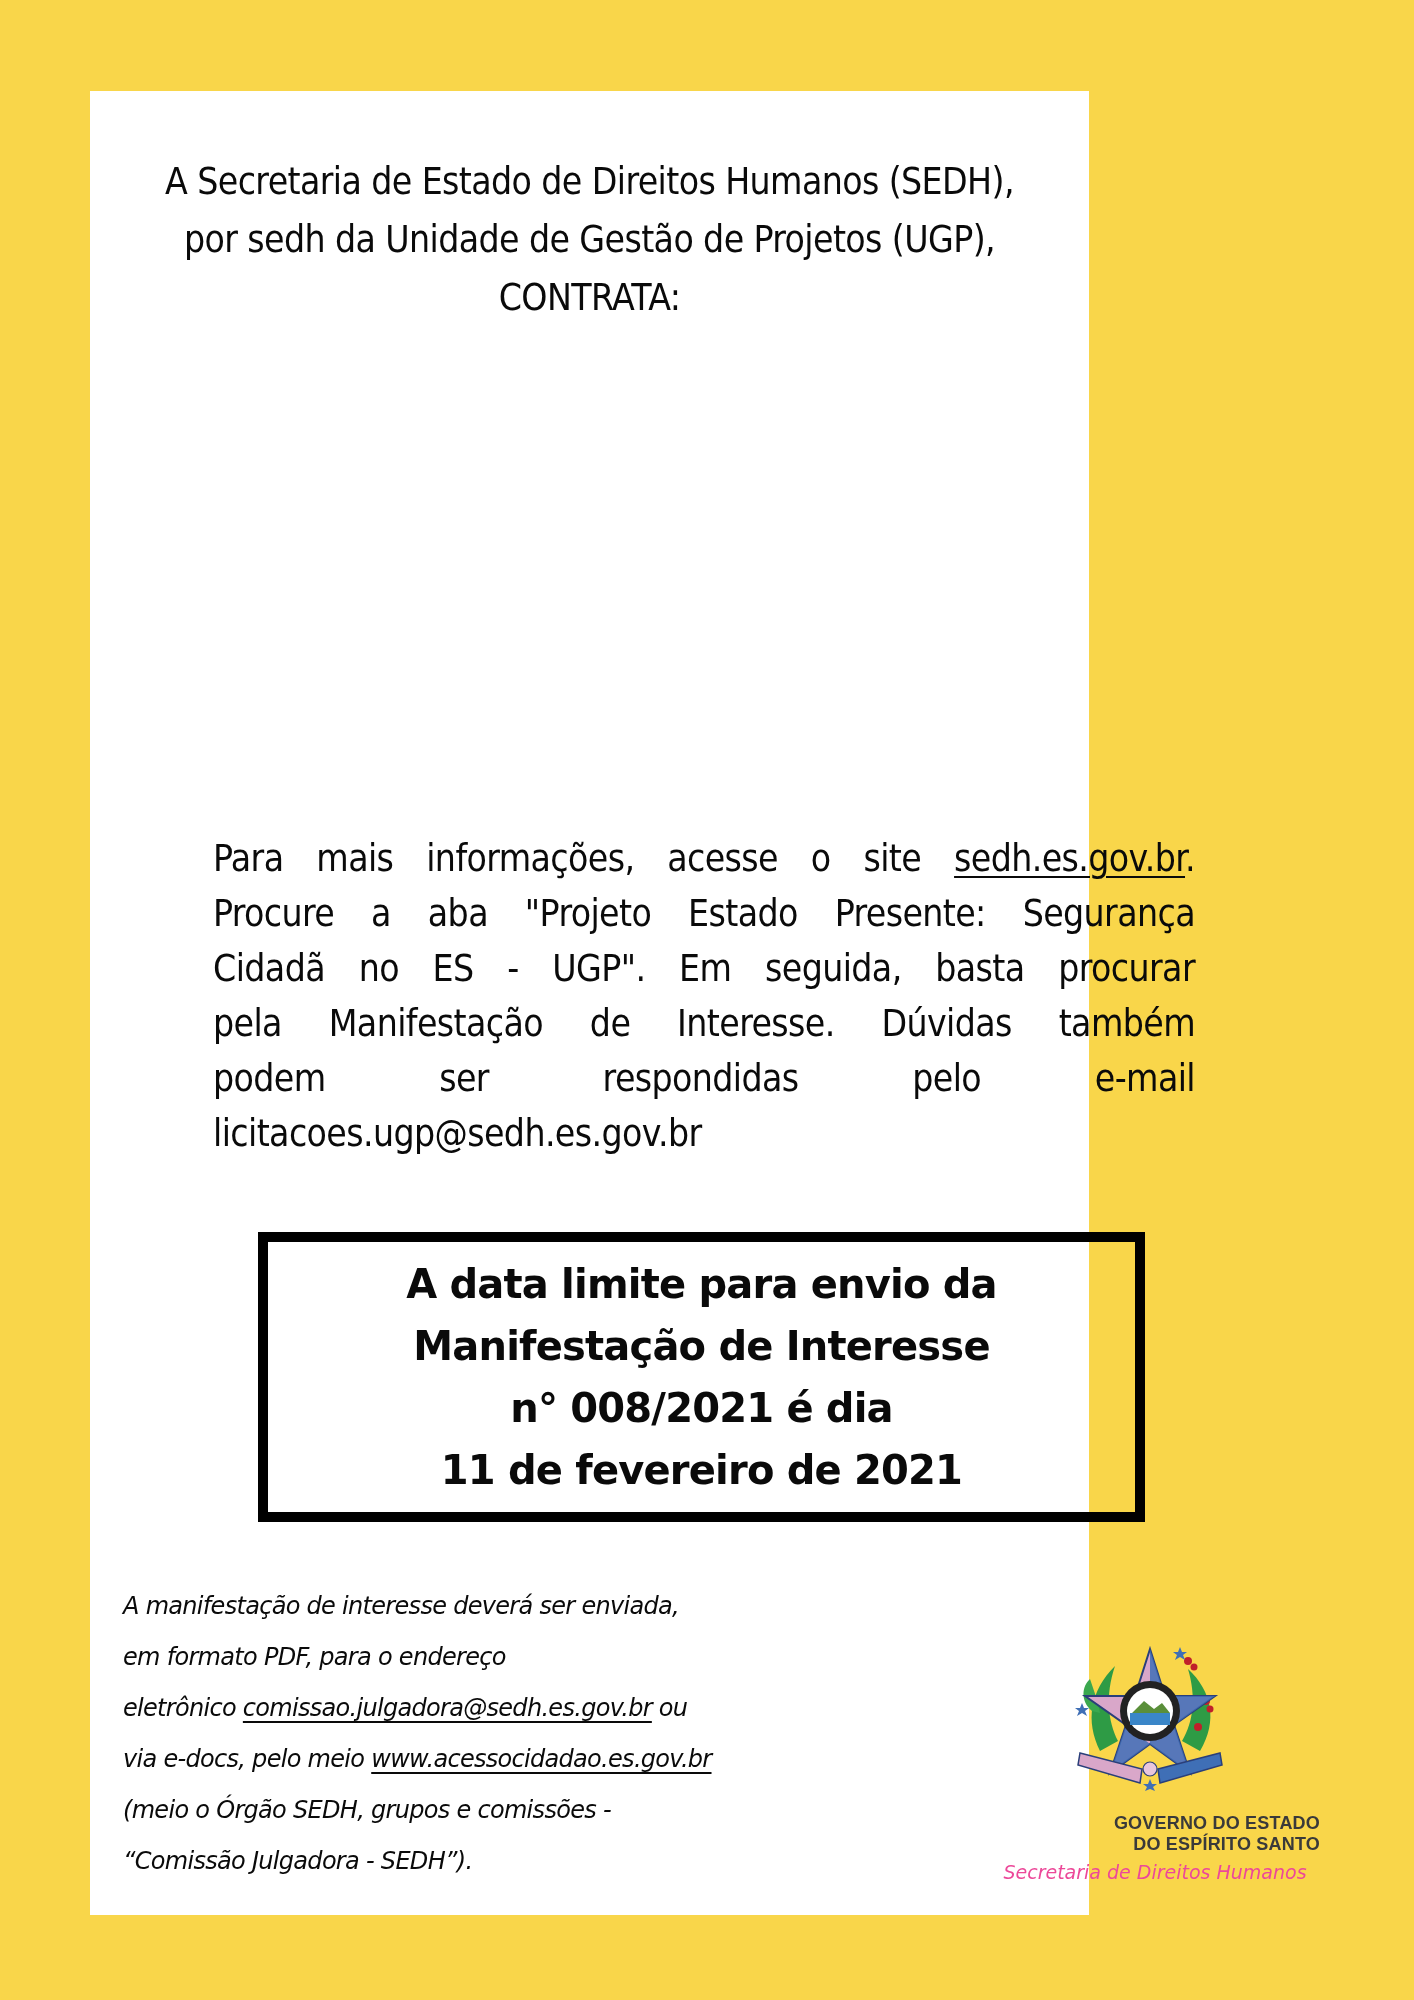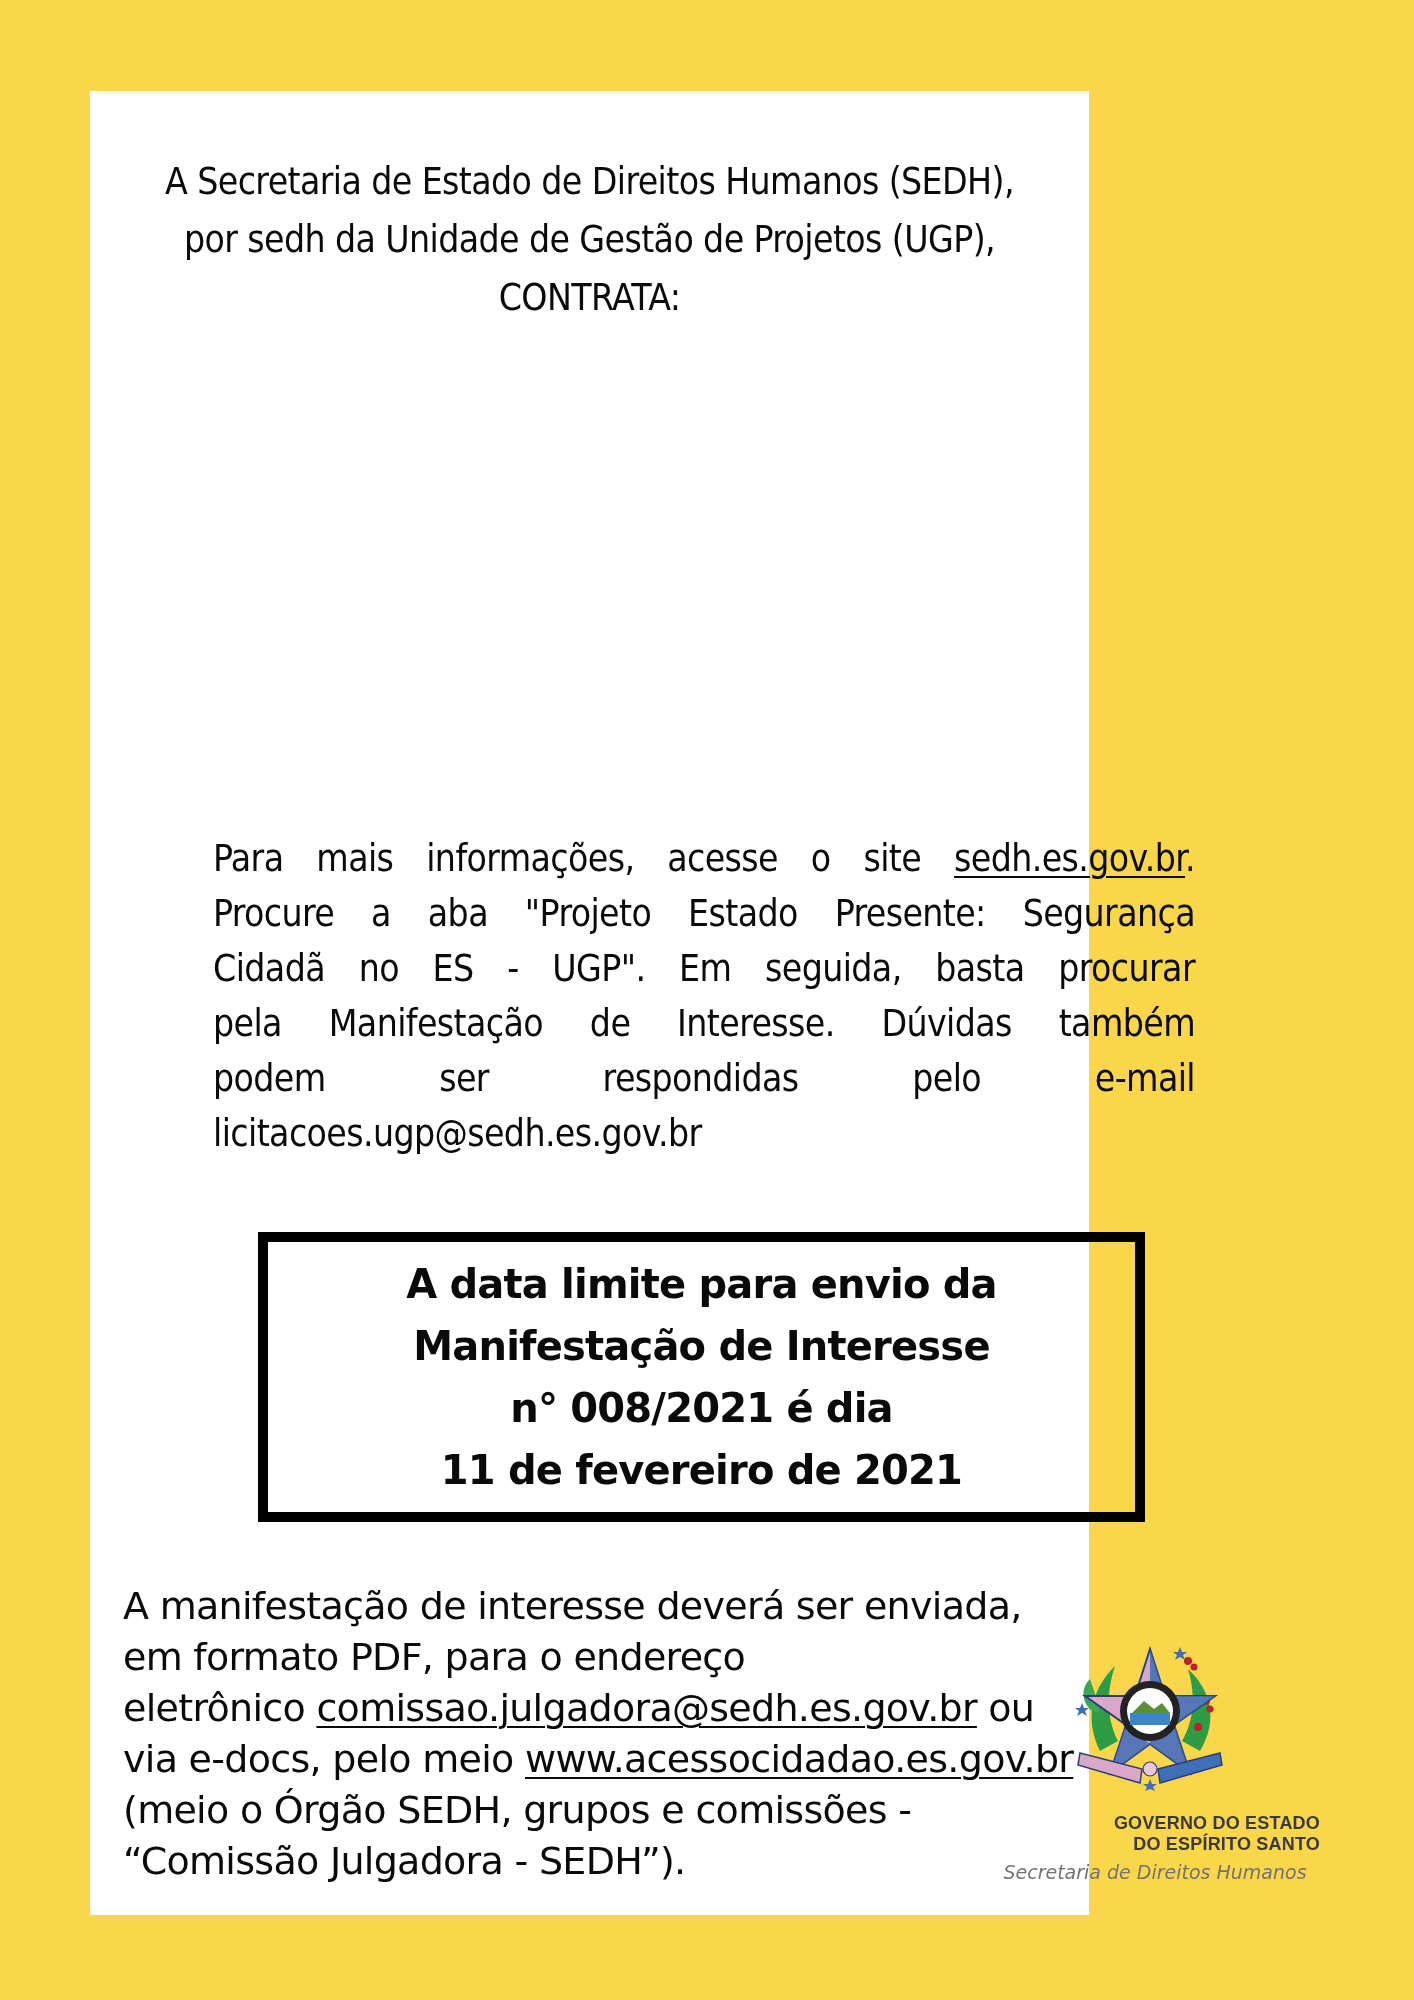--- a/index.html
+++ b/index.html
@@ -69,43 +69,44 @@
       font-weight: bold;
       font-size: 40px;
       line-height: 62px;
       letter-spacing: -0.8px;
       white-space: nowrap;
       text-align: left;
     }
     .submission {
       position: absolute;
       left: 33px; top: 1490px;
-      font-size: 38px;
+      font-size: 24px;
       line-height: 51px;
       letter-spacing: -0.7px;
+      font-style: italic;
     }
     .submission div { white-space: nowrap; }
     .logo {
       position: absolute;
       left: 900px; top: 1550px;
       width: 330px; height: 270px;
     }
     .crest {
       position: absolute; left: 80px; top: 0; width: 160px; height: 150px;
     }
     .gov1, .gov2 {
       position: absolute; left: 0; width: 330px; text-align: right;
       font-weight: bold; font-size: 18px; color: #3a3a3a; letter-spacing: 0.2px;
       font-family: "Liberation Sans", sans-serif;
     }
     .gov1 { top: 172px; }
     .gov2 { top: 193px; }
     .sec {
       position: absolute; left: 0; width: 330px; text-align: center; top: 220px;
-      font-style: italic; font-size: 19px; color: #737373;
+      font-style: italic; font-size: 19px; color: #ec4899;
     }
   </style>
 </head>
 <body>
 
 <div class="panel">
 
   <div class="intro">
     <div>A Secretaria de Estado de Direitos Humanos (SEDH),</div>
     <div>por sedh da Unidade de Gestão de Projetos (UGP),</div>

